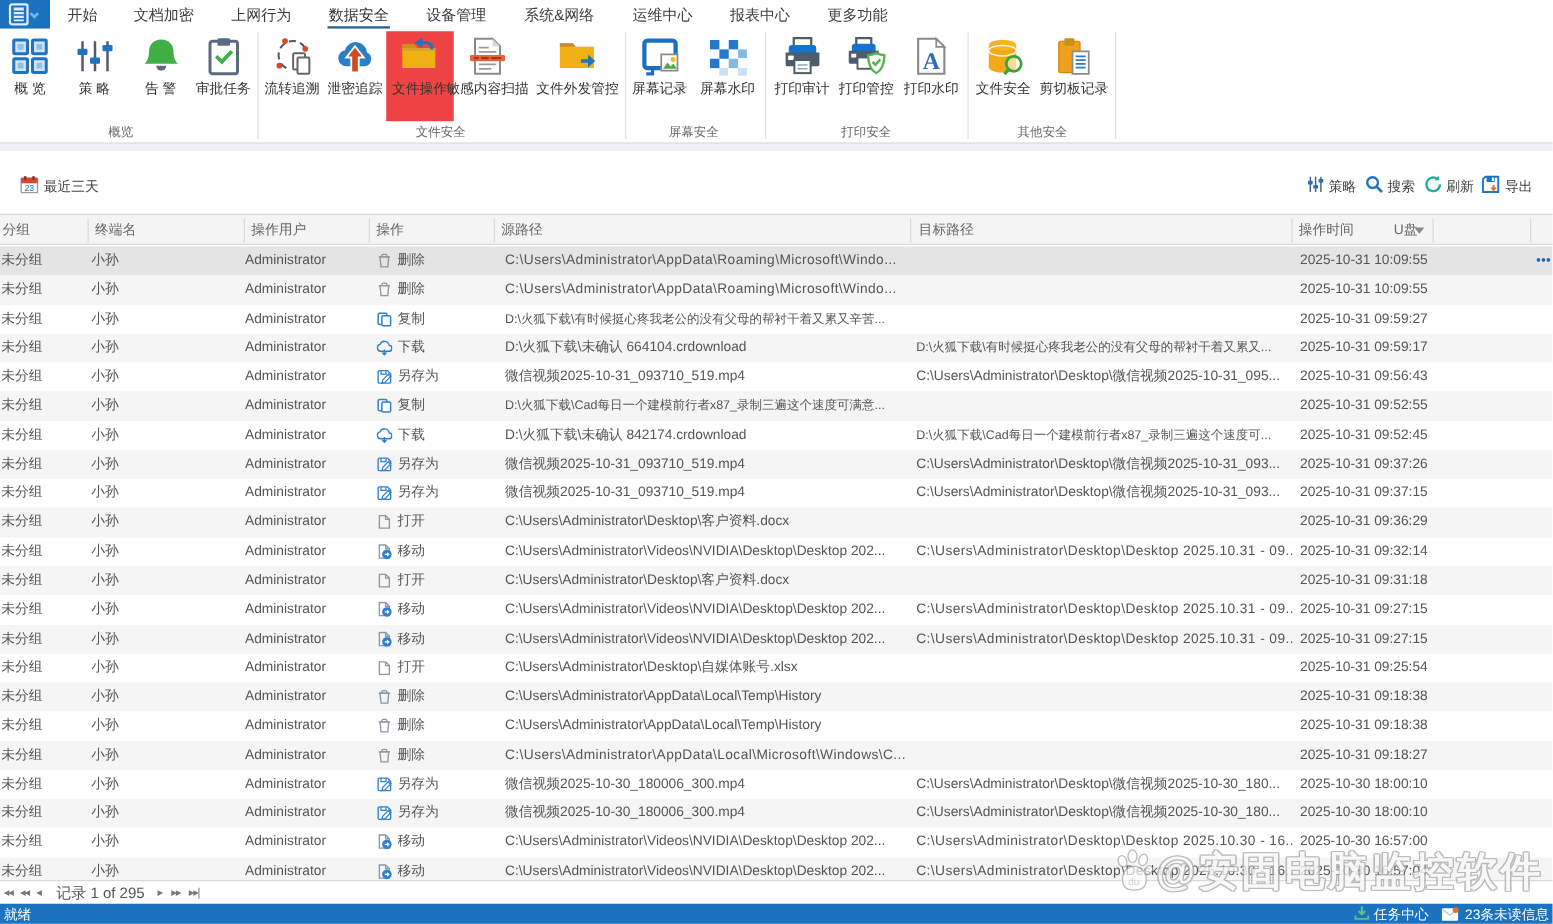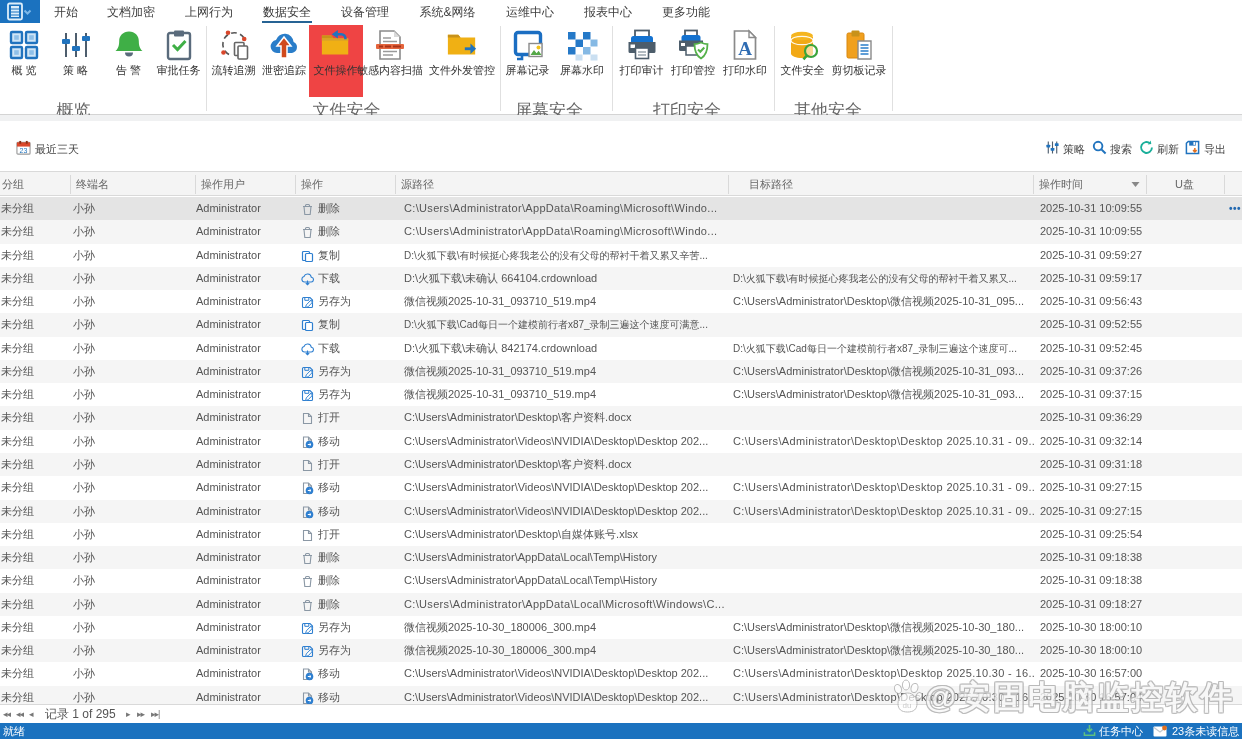--- a/index.html
+++ b/index.html
@@ -9,21 +9,21 @@
 .tab{position:absolute;top:0;height:23px;line-height:24px;font-size:12px;color:#3d3d3d;text-align:center}
 .tab.active{color:#333}
 .tab.active::after{content:"";position:absolute;left:14px;right:14px;bottom:0;height:2.5px;background:#266394}
 
 #ribbon{position:absolute;left:0;top:23px;width:1242px;height:92px;background:#fff;border-bottom:1px solid #d4d4d4}
 .rsep{position:absolute;top:3px;height:85px;width:1px;background:#e0e0e0}
 .rbtn{position:absolute;top:2px;height:72px;text-align:center}
 .rbtn.hl{background:#ef4444;height:72px}
 .rbtn .ric{position:absolute;left:50%;top:4px;transform:translateX(-50%);width:32px;height:32px}
 .rbtn .rlb{position:absolute;left:0;right:0;top:38px;font-size:11px;color:#333;white-space:nowrap}
-.glabel{position:absolute;top:76px;font-size:17px;color:#666;text-align:left;white-space:nowrap}
+.glabel{position:absolute;top:76px;font-size:10px;color:#666;text-align:center;white-space:nowrap}
 
 #strip{position:absolute;left:0;top:115px;width:1242px;height:6px;background:#f0f1f2}
 #panel{position:absolute;left:0;top:121px;width:1242px;height:583px;background:#fff}
 
 #toolbar{position:absolute;left:0;top:0;width:1242px;height:0;overflow:visible}
 .tbl{position:absolute;font-size:11px;color:#444;white-space:nowrap}
 
 #thead{position:absolute;left:0;top:171px;width:1242px;height:25px;background:#f4f4f4;border-top:1px solid #d9d9d9;border-bottom:1px solid #d9d9d9}
 .hcell{position:absolute;top:0;height:25px;line-height:24px;font-size:11px;color:#666;white-space:nowrap;overflow:hidden}
 .hsep{position:absolute;top:3px;height:19px;width:1px;background:#d9d9d9}
@@ -301,25 +301,25 @@
 <div id="thead">
 <div class="hcell" style="left:0px;width:70px;padding-left:2px">分组</div>
 <div class="hcell" style="left:70px;width:125px;padding-left:6px">终端名</div>
 <div class="hsep" style="left:70px"></div>
 <div class="hcell" style="left:195px;width:100px;padding-left:6px">操作用户</div>
 <div class="hsep" style="left:195px"></div>
 <div class="hcell" style="left:295px;width:100px;padding-left:6px">操作</div>
 <div class="hsep" style="left:295px"></div>
 <div class="hcell" style="left:395px;width:333px;padding-left:6px">源路径</div>
 <div class="hsep" style="left:395px"></div>
-<div class="hcell" style="left:728px;width:308px;padding-left:21px">目标路径</div>
+<div class="hcell" style="left:728px;width:308px;padding-left:7px">目标路径</div>
 <div class="hsep" style="left:728px"></div>
 <div class="hcell" style="left:1033px;width:113px;padding-left:6px">操作时间</div>
 <div class="hsep" style="left:1033px"></div>
-<div class="hcell" style="left:1157px;width:78px;padding-left:18px">U盘</div>
+<div class="hcell" style="left:1097px;width:78px;padding-left:18px">U盘</div>
 <div class="hsep" style="left:1146px"></div>
 <div class="hcell" style="left:1224px;width:18px;padding-left:6px"></div>
 <div class="hsep" style="left:1224px"></div>
 
 <svg class="abs" style="left:1131px;top:9px" width="9" height="7" viewBox="0 0 9 7">
       <path d="M0.5 1h8L4.5 6z" fill="#888"></path>
     </svg>
 </div>
 <div id="tbody">
 <div class="row sel" style="top:0.0px">

